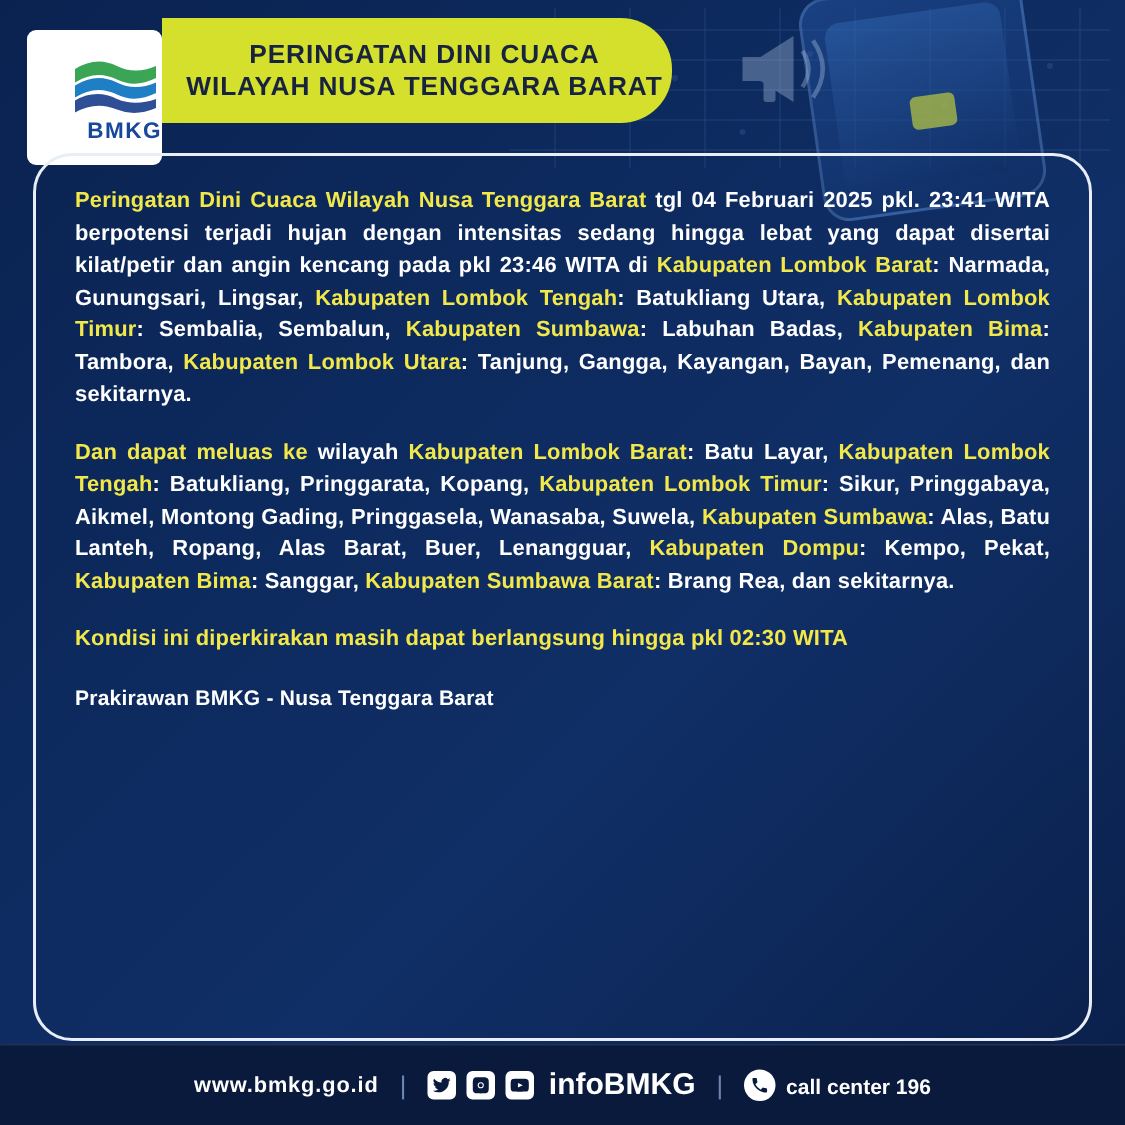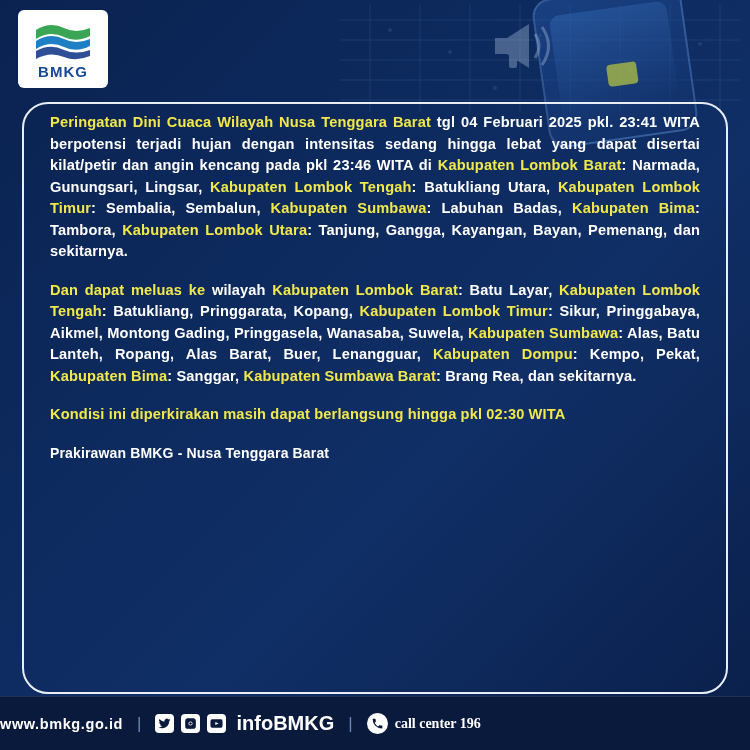--- a/index.html
+++ b/index.html
@@ -51,27 +51,27 @@
   }
   .deco-megaphone {
     position: absolute;
     left: 485px; top: 14px;
     opacity: 0.30;
   }
 
   
   .logo-block {
     position: absolute;
-    left: 18px; top: 10px;
-    width: 90px; height: 78px;
+    left: 18px; top: 20px;
+    width: 90px; height: 90px;
     background: #ffffff;
     border-radius: 6px;
     display: flex;
     flex-direction: column;
-    align-items: center;
+    align-items: flex-end;
     justify-content: center;
     padding-top: 2px;
   }
   .logo-emblem {
     width: 62px; height: 42px;
     position: relative;
   }
   .logo-text {
     font-size: 15px;
     font-weight: bold;
@@ -104,21 +104,21 @@
     font-family: "Liberation Sans", sans-serif;
   }
 
   
   .card {
     position: absolute;
     left: 22px; top: 102px;
     width: 706px; height: 592px;
     border: 2px solid #e9eef6;
     border-radius: 26px;
-    padding: 8px 26px;
+    padding: 20px 26px;
     background: transparent;
   }
   .body-text {
     color: #ffffff;
     font-size: 14.6px;
     line-height: 21.5px;
     text-align: justify;
     font-weight: bold;
     letter-spacing: 0.15px;
     font-family: "Liberation Sans", sans-serif;
@@ -134,20 +134,21 @@
 
   
   .footer {
     position: absolute;
     left: 0; bottom: 0;
     width: 750px; height: 54px;
     background: #0a1a3c;
     border-top: 1px solid rgba(255,255,255,0.10);
     display: flex;
     align-items: center;
+    justify-content: center;
     gap: 14px;
   }
   .footer-web {
     color: #ffffff;
     font-size: 14.5px;
     font-weight: bold;
     letter-spacing: 0.6px;
   }
   .sep {
     color: #6e86b5;
@@ -170,21 +171,20 @@
   .footer-handle {
     color: #ffffff;
     font-size: 20px;
     font-weight: bold;
     margin-left: 3px;
   }
   .callcenter {
     display: flex;
     align-items: center;
     gap: 7px;
-    font-family: Liberation Serif, serif;
   }
   .call-bubble {
     width: 21px; height: 21px;
     border-radius: 50%;
     background: #ffffff;
     display: inline-flex;
     align-items: center;
     justify-content: center;
   }
   .footer-call {
@@ -228,20 +228,24 @@
 
   <div class="logo-block">
     <svg class="logo-emblem" viewBox="0 0 62 42" xmlns="http://www.w3.org/2000/svg">
       <path d="M4 10 q14 -9 28 -2 q12 6 26 0 l0 8 q-14 7 -26 1 q-14 -7 -28 2 Z" fill="#3aa655"></path>
       <path d="M4 21 q14 -9 28 -2 q12 6 26 0 l0 7 q-14 7 -26 1 q-14 -7 -28 2 Z" fill="#1f7fc4"></path>
       <path d="M4 31 q14 -8 28 -1 q12 5 26 0 l0 6 q-14 6 -26 1 q-14 -6 -28 2 Z" fill="#2e4f96"></path>
     </svg>
     <div class="logo-text">BMKG</div>
   </div>
 
+  <div class="title-pill">
+    <div class="title-line">PERINGATAN DINI CUACA</div>
+    <div class="title-line">WILAYAH NUSA TENGGARA BARAT</div>
+  </div>
 
   <div class="card">
     <div class="body-text">
       <p class="para" id="p1"><span class="hl">Peringatan Dini Cuaca Wilayah Nusa Tenggara Barat</span><span> tgl 04 Februari 2025 pkl. 23:41 WITA berpotensi terjadi hujan dengan intensitas sedang hingga lebat yang dapat disertai kilat/petir dan angin kencang pada pkl 23:46 WITA di </span><span class="hl">Kabupaten Lombok Barat</span><span>: Narmada, Gunungsari, Lingsar, </span><span class="hl">Kabupaten Lombok Tengah</span><span>: Batukliang Utara, </span><span class="hl">Kabupaten Lombok Timur</span><span>: Sembalia, Sembalun, </span><span class="hl">Kabupaten Sumbawa</span><span>: Labuhan Badas, </span><span class="hl">Kabupaten Bima</span><span>: Tambora, </span><span class="hl">Kabupaten Lombok Utara</span><span>: Tanjung, Gangga, Kayangan, Bayan, Pemenang, dan sekitarnya.</span></p>
       <p class="para" id="p2"><span class="hl">Dan dapat meluas ke</span><span> wilayah </span><span class="hl">Kabupaten Lombok Barat</span><span>: Batu Layar, </span><span class="hl">Kabupaten Lombok Tengah</span><span>: Batukliang, Pringgarata, Kopang, </span><span class="hl">Kabupaten Lombok Timur</span><span>: Sikur, Pringgabaya, Aikmel, Montong Gading, Pringgasela, Wanasaba, Suwela, </span><span class="hl">Kabupaten Sumbawa</span><span>: Alas, Batu Lanteh, Ropang, Alas Barat, Buer, Lenangguar, </span><span class="hl">Kabupaten Dompu</span><span>: Kempo, Pekat, </span><span class="hl">Kabupaten Bima</span><span>: Sanggar, </span><span class="hl">Kabupaten Sumbawa Barat</span><span>: Brang Rea, dan sekitarnya.</span></p>
       <p class="para cond">Kondisi ini diperkirakan masih dapat berlangsung hingga pkl 02:30 WITA</p>
       <p class="sign">Prakirawan BMKG - Nusa Tenggara Barat</p>
     </div>
   </div>
 

